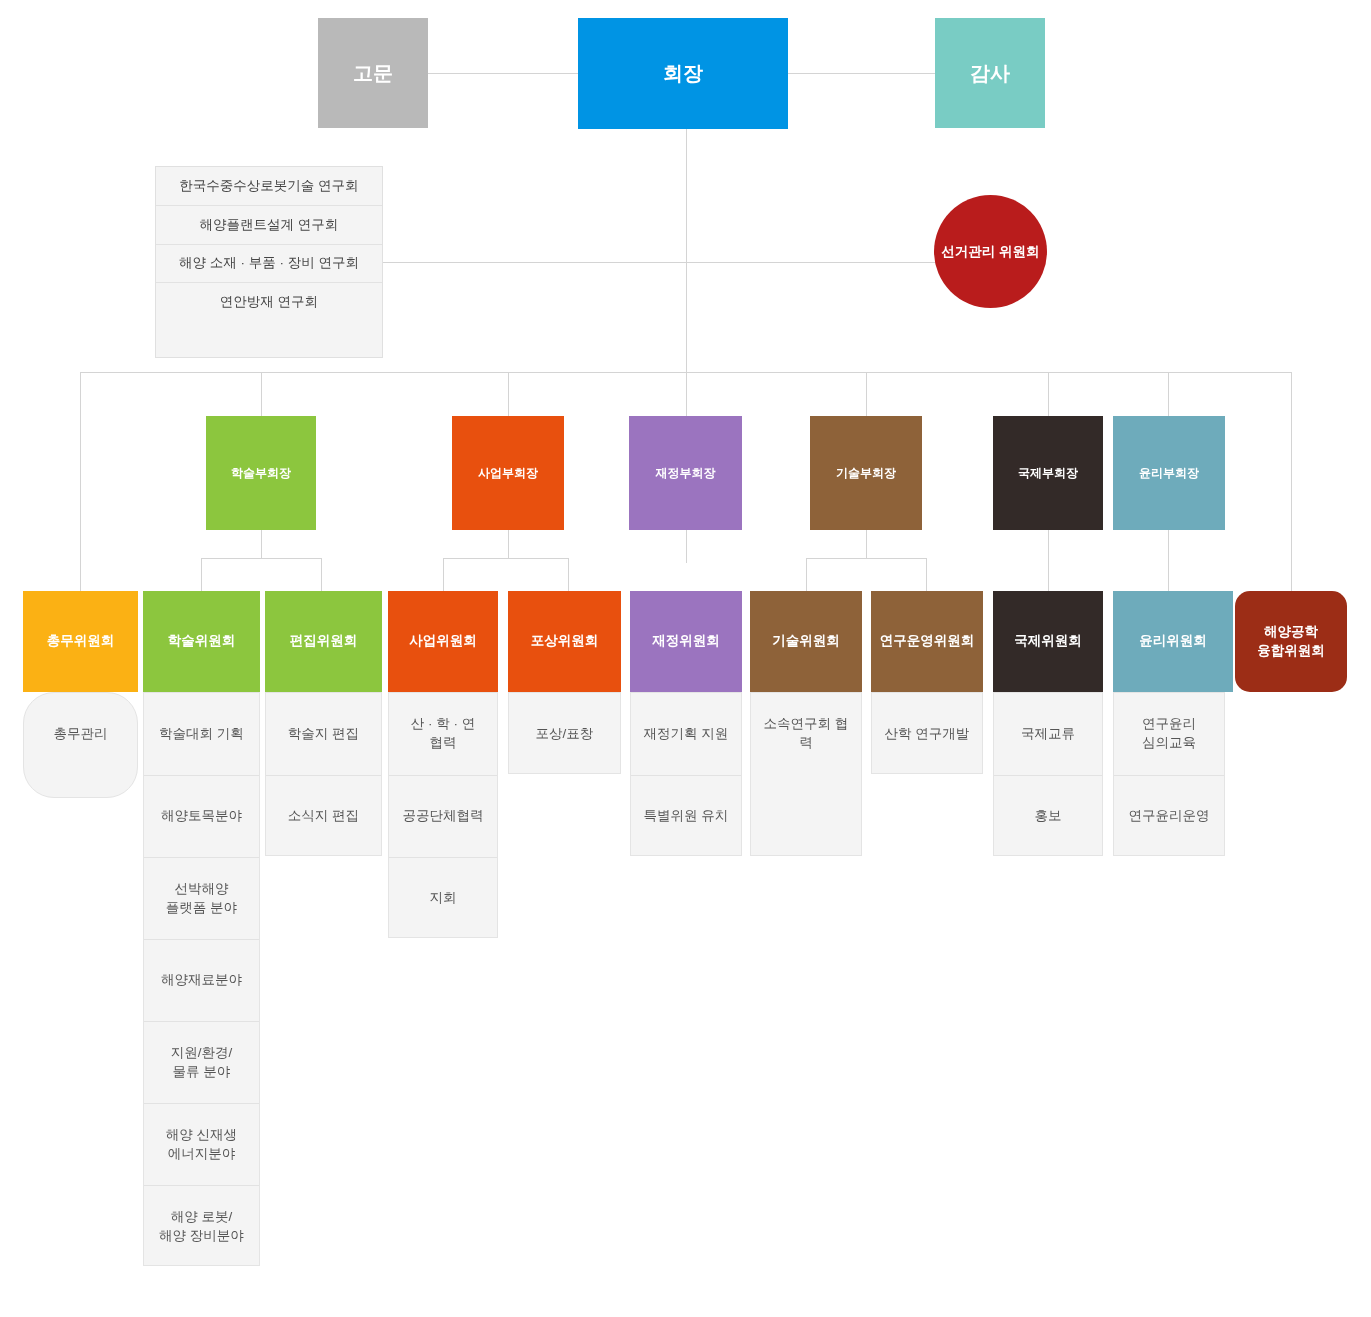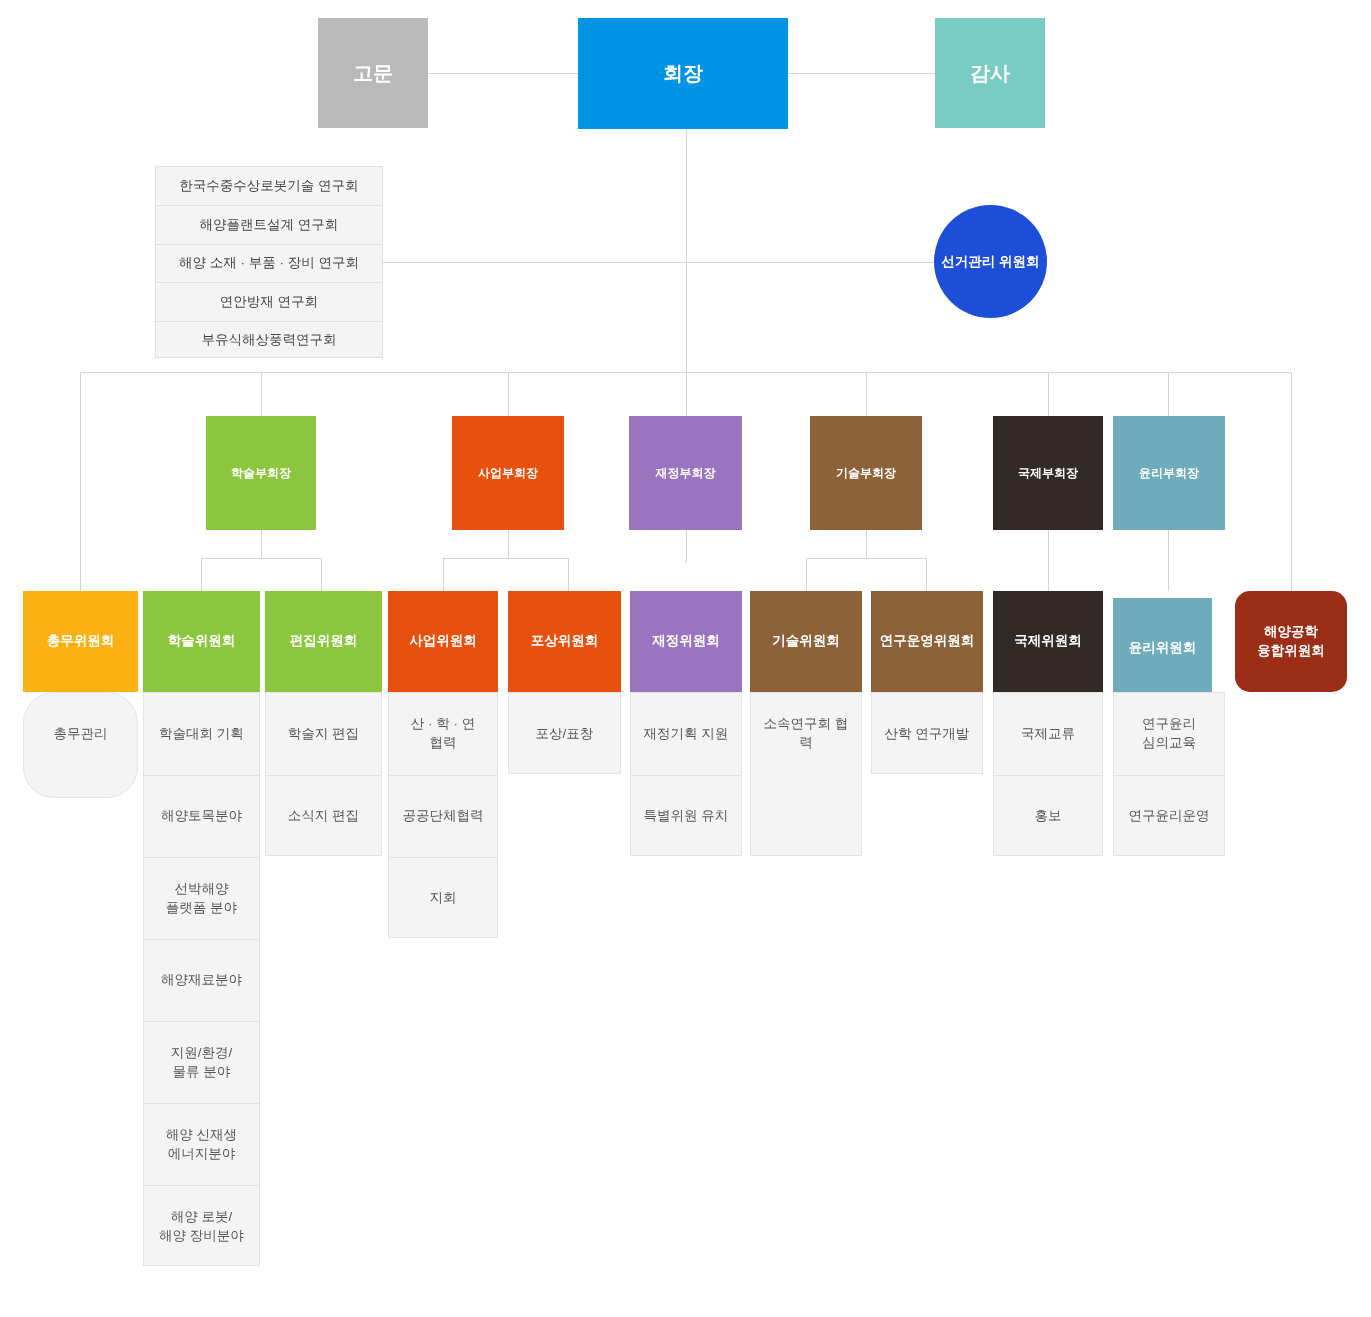--- a/index.html
+++ b/index.html
@@ -151,30 +151,29 @@
   </div>
 
   <div class="node top" style="left: 578px; top: 18px; width: 210px; height: 111px; background: rgb(0, 148, 228);">
     <span>회장</span>
   </div>
 
   <div class="node top" style="left: 935px; top: 18px; width: 110px; height: 110px; background: rgb(121, 204, 196);">
     <span>감사</span>
   </div>
 
-  <div class="circle" style="left: 934px; top: 205px; width: 113px; height: 113px; background: #1d4ed8;">
+  <div class="circle" style="left: 934px; top: 195px; width: 113px; height: 113px; background: #b91c1c;">
     <span>선거관리 위원회</span>
   </div>
 
   <div class="panel" style="left:155px; top:166px; width:228px; height:192px;" id="research-groups">
       <div class="row" style="height: 38.4px;">한국수중수상로봇기술 연구회</div>
       <div class="row" style="height: 38.4px;">해양플랜트설계 연구회</div>
       <div class="row" style="height: 38.4px;">해양 소재 · 부품 · 장비 연구회</div>
       <div class="row" style="height: 38.4px;">연안방재 연구회</div>
-      <div class="row" style="height: 38.4px;">부유식해상풍력연구회</div>
     </div>
 
   <div id="vp-layer">
       <div class="node vp" style="left: 206px; top: 416px; width: 110px; height: 114px; background: rgb(140, 198, 62);">
         <span>학술부회장</span>
       </div>
       <div class="node vp" style="left: 452px; top: 416px; width: 112px; height: 114px; background: rgb(232, 80, 14);">
         <span>사업부회장</span>
       </div>
       <div class="node vp" style="left: 629px; top: 416px; width: 113px; height: 114px; background: rgb(155, 116, 191);">
@@ -250,21 +249,21 @@
       <div class="sublist" style="left: 871px; top: 692px; width: 112px; height: 82px;">
         <div class="sub">산학 연구개발</div>
       </div>
       <div class="node committee" style="left: 993px; top: 591px; width: 110px; height: 101px; background: rgb(51, 42, 40);">
         <span>국제위원회</span>
       </div>
       <div class="sublist" style="left: 993px; top: 692px; width: 110px; height: 164px;">
         <div class="sub">국제교류</div>
         <div class="sub">홍보</div>
       </div>
-      <div class="node committee" style="left: 1113px; top: 591px; width: 99px; height: 101px; background: rgb(110, 171, 187); margin-top: 7px;">
+      <div class="node committee" style="left: 1113px; top: 591px; width: 120px; height: 101px; background: rgb(110, 171, 187);">
         <span>윤리위원회</span>
       </div>
       <div class="sublist" style="left: 1113px; top: 692px; width: 112px; height: 164px;">
         <div class="sub">연구윤리<br>심의교육</div>
         <div class="sub">연구윤리운영</div>
       </div>
       <div class="node committee" style="left: 1235px; top: 591px; width: 112px; height: 101px; background: rgb(156, 45, 22); border-radius: 15px;">
         <span>해양공학<br>융합위원회</span>
       </div>
     </div>

